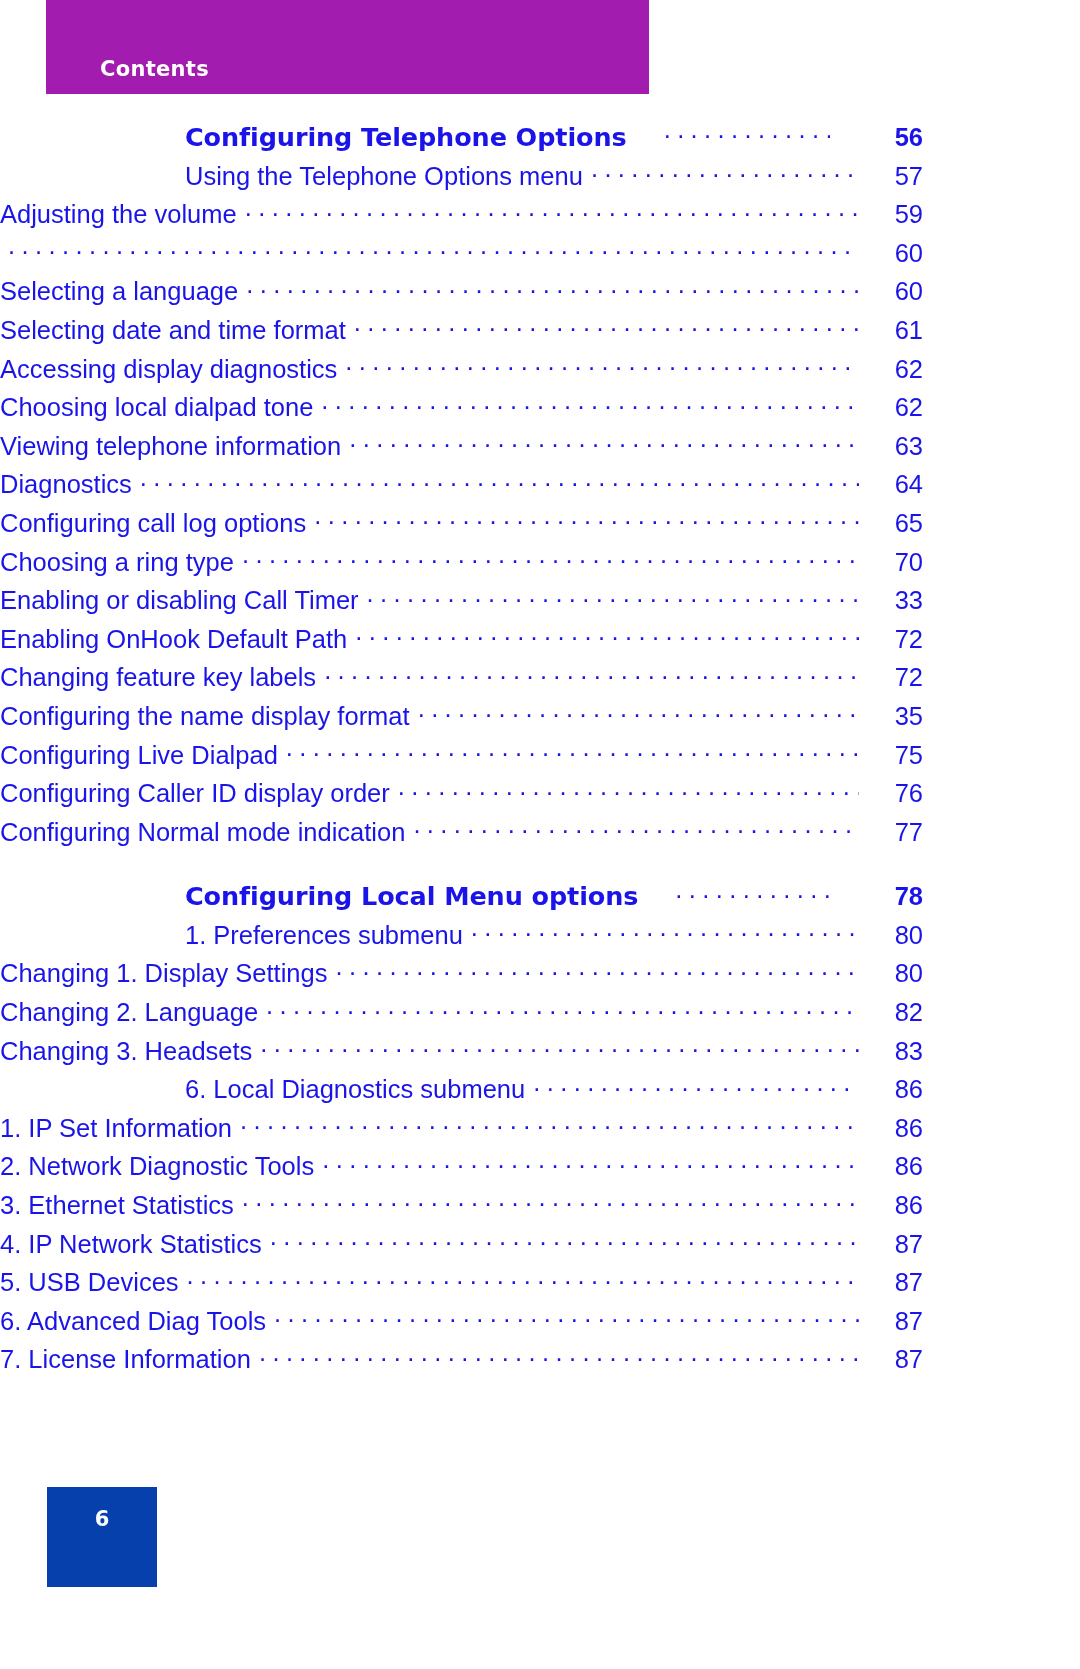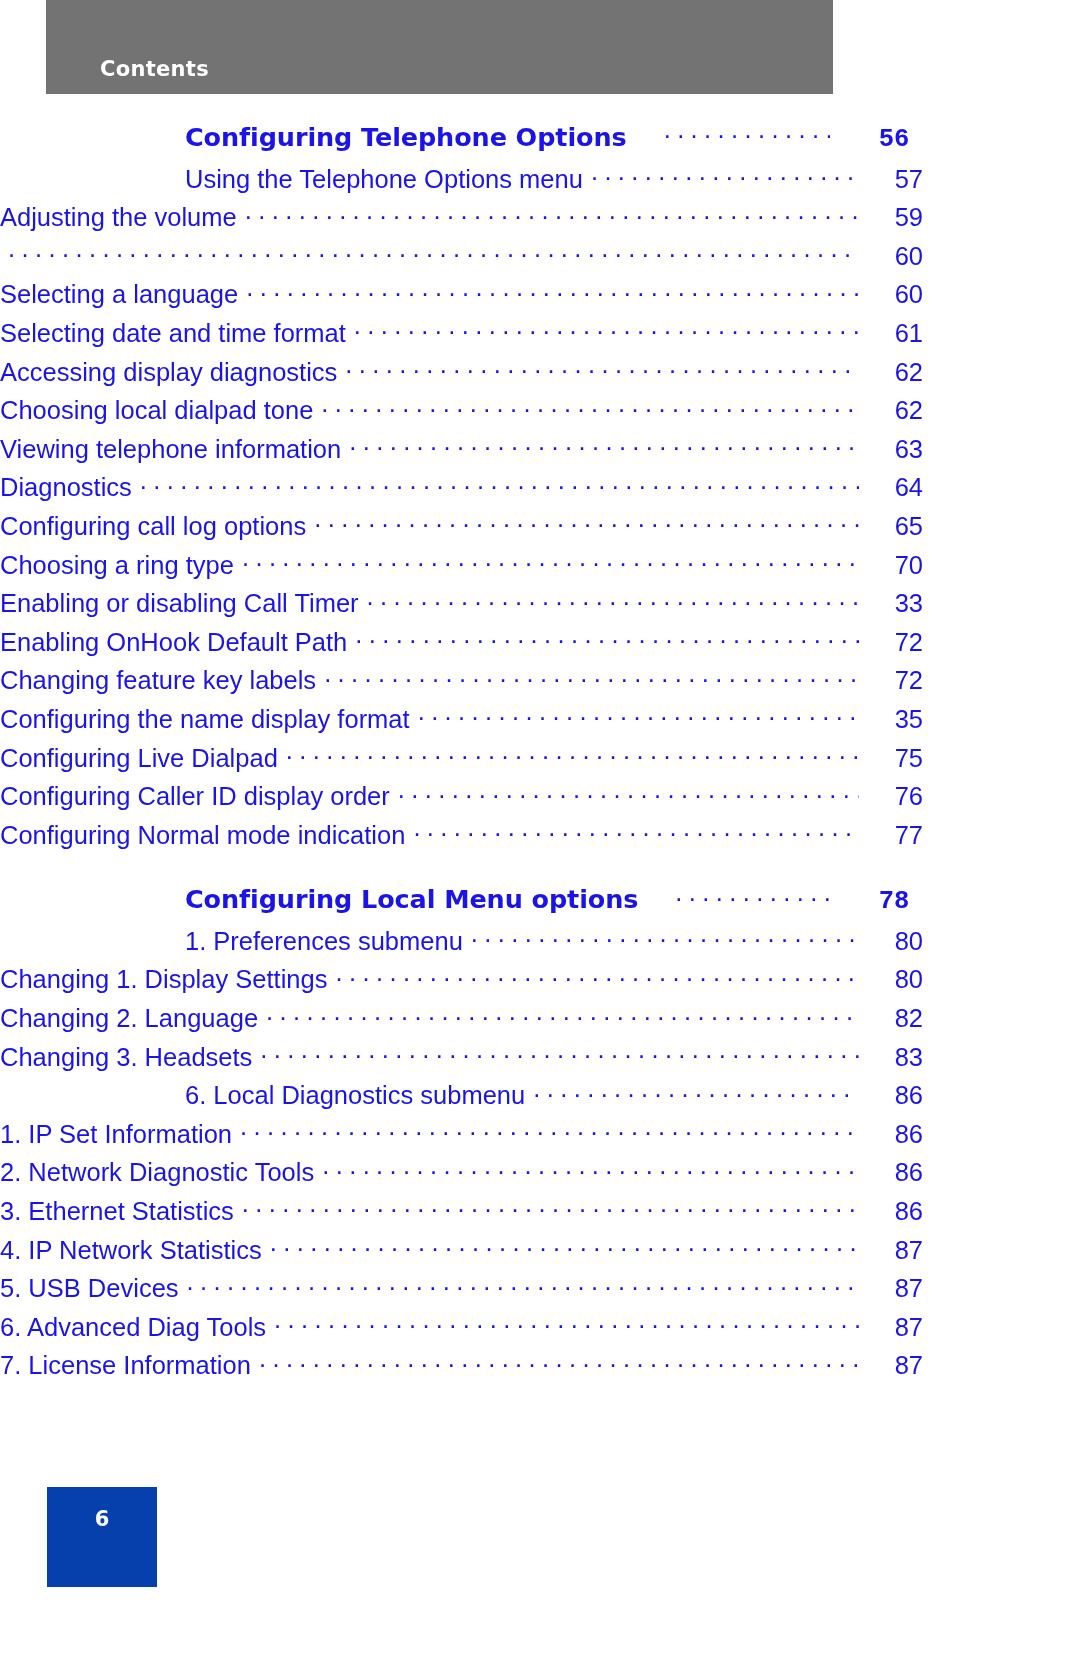--- a/index.html
+++ b/index.html
@@ -13,23 +13,23 @@
     position: relative;
     font-family: "Liberation Sans", sans-serif;
     overflow: hidden;
   }
 
   
   #header-bar {
     position: absolute;
     left: 46px;
     top: 0;
-    width: 787px;
+    width: 603px;
     height: 94px;
-    background: #737373;
+    background: #a21caf;
   }
   #header-title {
     position: absolute;
     left: 54px;
     bottom: 13px;
     color: #ffffff;
     font-size: 21px;
     font-weight: bold;
     letter-spacing: 0.3px;
     font-family: "DejaVu Sans", sans-serif;
@@ -86,21 +86,21 @@
 
   
   .toc-row.heading {
     font-weight: bold;
     font-size: 25.5px;
     font-family: "DejaVu Sans", sans-serif;
     gap: 29px;
   }
   .toc-row.heading .label { letter-spacing: -0.1px; }
   .toc-row.heading .leader .dots { font-family: "Liberation Sans", sans-serif; font-weight: normal; }
-  .toc-row.heading .pageno { font-family: Liberation Mono, monospace; text-align: center; }
+  .toc-row.heading .pageno { font-family: Liberation Sans, sans-serif; }
 
   .gap-before { margin-top: 26px; }
 
   
   #footer-box {
     position: absolute;
     left: 47px;
     top: 1487px;
     width: 110px;
     height: 100px;

